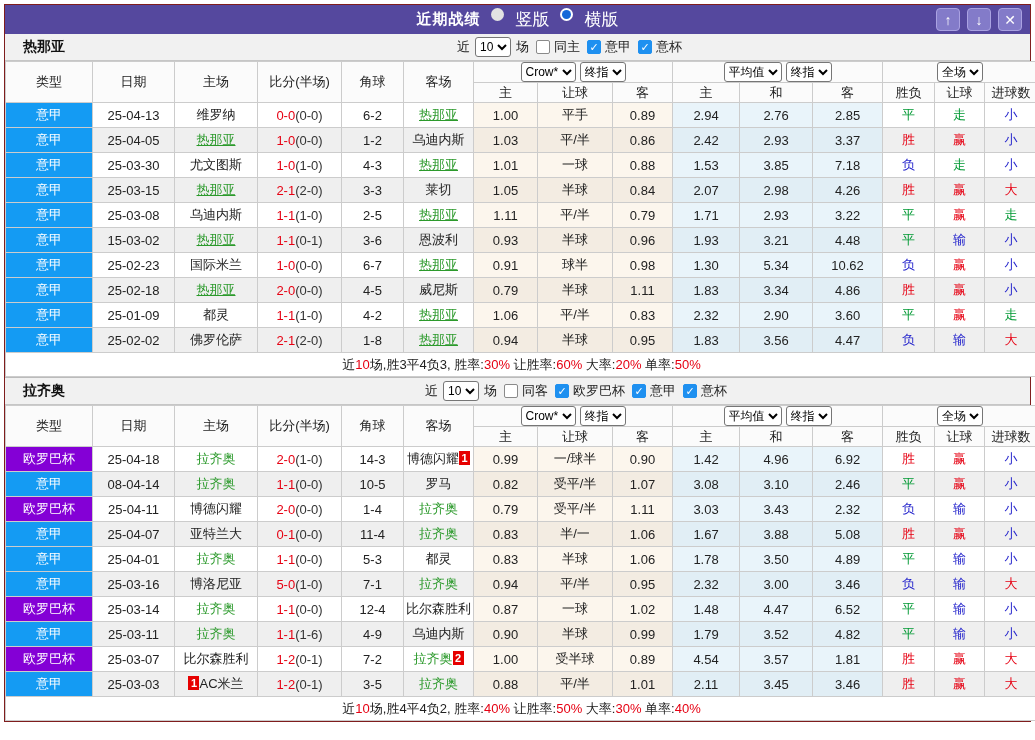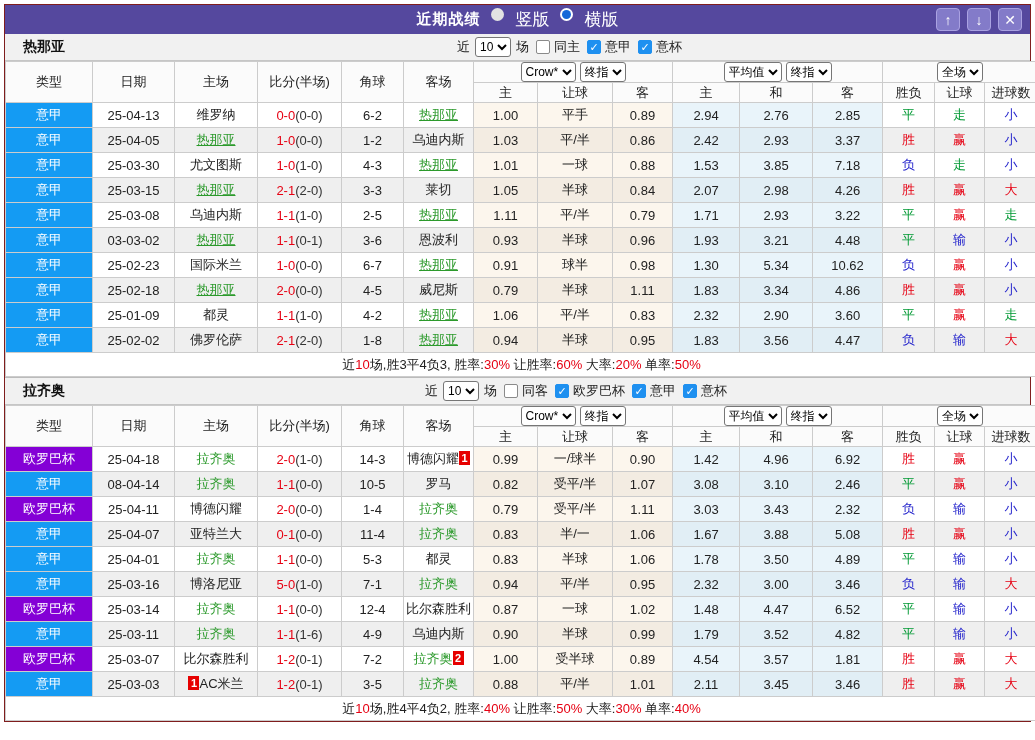--- a/index.html
+++ b/index.html
@@ -218,21 +218,21 @@
               <td class="c-odds">0.79</td>
               <td class="c-avg">1.71</td>
               <td class="c-avg">2.93</td>
               <td class="c-avg">3.22</td>
               <td style="color: rgb(0, 153, 51);">平</td>
               <td style="color: rgb(230, 0, 18);">赢</td>
               <td style="color: rgb(0, 153, 51);">走</td>
             </tr>
             <tr class="even">
               <td class="c-league" style="background: rgb(20, 155, 243);">意甲</td>
-              <td>03-03-02</td>
+              <td>15-03-02</td>
               <td><span class="team-hl">热那亚</span></td>
               <td><span class="s-main" style="color: rgb(230, 0, 18);">1-1</span><span class="s-half">(0-1)</span></td>
               <td>3-6</td>
               <td><span>恩波利</span></td>
               <td class="c-odds">0.93</td>
               <td class="c-odds">半球</td>
               <td class="c-odds">0.96</td>
               <td class="c-avg">1.93</td>
               <td class="c-avg">3.21</td>
               <td class="c-avg">4.48</td>

